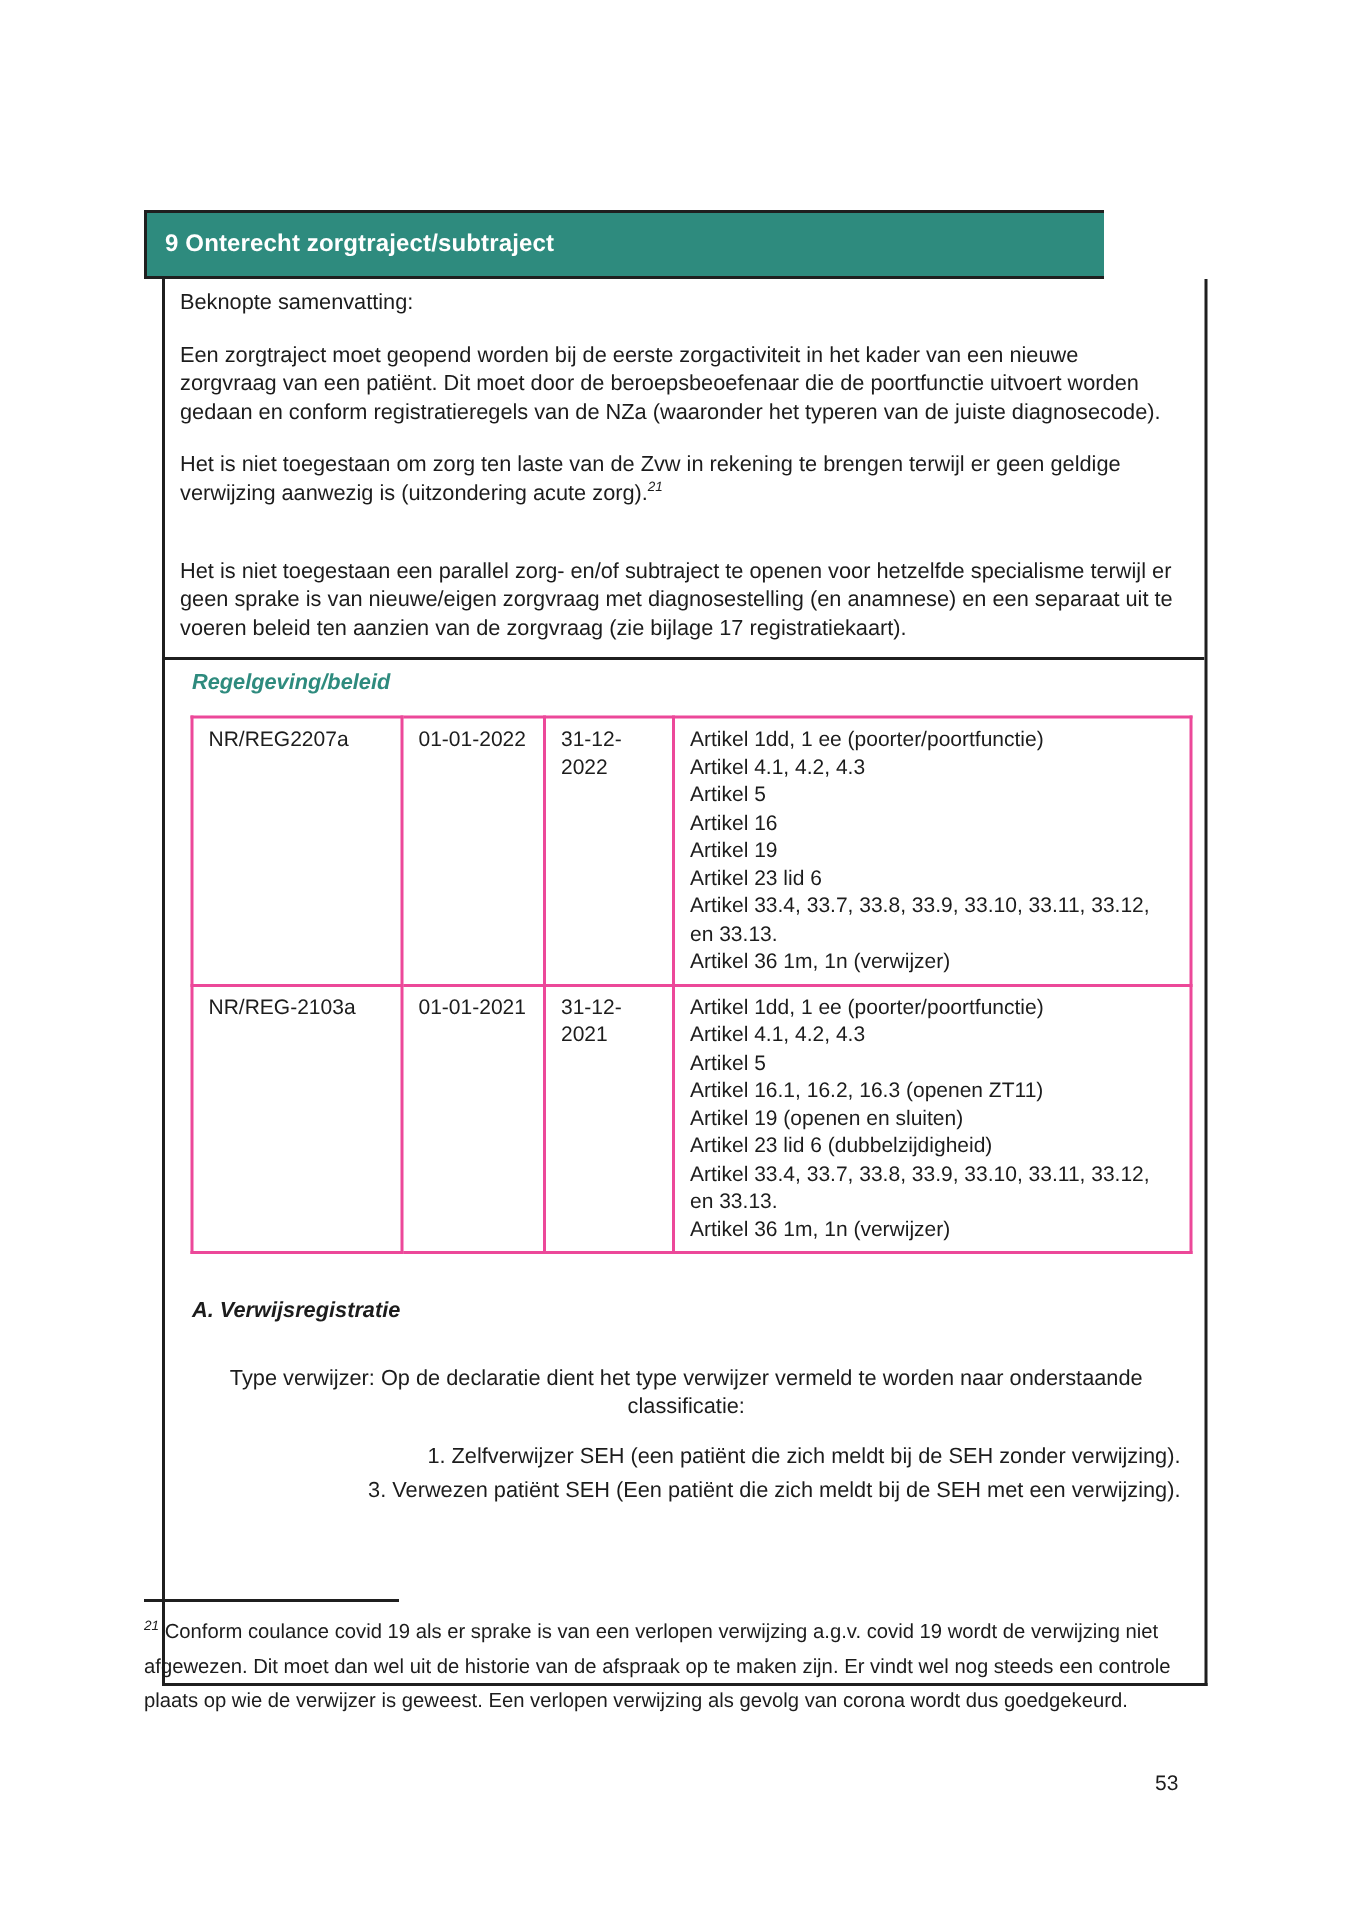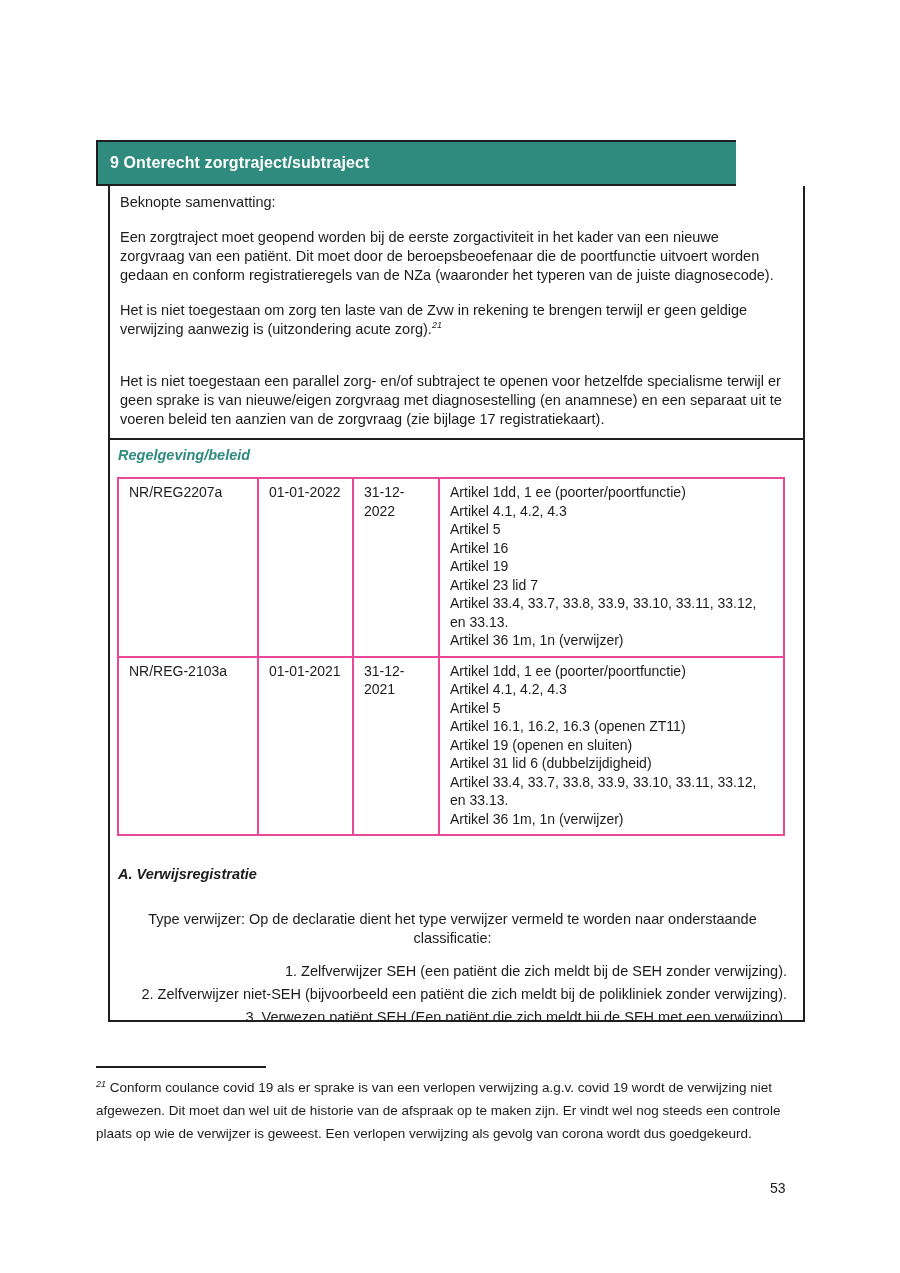--- a/index.html
+++ b/index.html
@@ -30,21 +30,21 @@
     font-weight: bold;
     font-size: 16px;
     letter-spacing: 0.1px;
   }
   
   .content-box {
     position: absolute;
     left: 108px;
     top: 186px;
     width: 697px;
-    height: 836px;
+    height: 938px;
     border: 2px solid #1f1f1f;
     border-top: none;
     overflow: hidden;
   }
   .summary-section {
     height: 254px;
     border-bottom: 2px solid #1f1f1f;
     padding: 7px 16px 0 10px;
     font-size: 14.5px;
     line-height: 19px;
@@ -52,21 +52,21 @@
   .summary-section p { margin: 16px 0 16px; }
   .summary-label { margin: 0 0 11px !important; }
   .gap-top { margin-top: 33px !important; }
   sup {
     font-size: 9px;
     vertical-align: super;
     line-height: 0;
     font-style: italic;
   }
   .regulation-section {
-    padding: 6px 16px 0 8px;
+    padding: 6px 16px 0 18px;
     font-size: 14.5px;
     line-height: 19px;
   }
   .reg-heading {
     color: var(--accent, #2e8b7e);
     font-weight: bold;
     font-style: italic;
     font-size: 14.5px;
     margin-bottom: 12px;
   }
@@ -149,48 +149,47 @@
           <tr>
             <td>NR/REG2207a</td>
             <td>01-01-2022</td>
             <td>31-12-2022</td>
             <td>
                 <div>Artikel 1dd, 1 ee (poorter/poortfunctie)</div>
                 <div>Artikel 4.1, 4.2, 4.3</div>
                 <div>Artikel 5</div>
                 <div>Artikel 16</div>
                 <div>Artikel 19</div>
-                <div>Artikel 23 lid 7</div>
+                <div>Artikel 23 lid 6</div>
                 <div>Artikel 33.4, 33.7, 33.8, 33.9, 33.10, 33.11, 33.12, en 33.13.</div>
                 <div>Artikel 36 1m, 1n (verwijzer)</div>
               </td>
           </tr>
           <tr>
             <td>NR/REG-2103a</td>
             <td>01-01-2021</td>
             <td>31-12-2021</td>
             <td>
                 <div>Artikel 1dd, 1 ee (poorter/poortfunctie)</div>
                 <div>Artikel 4.1, 4.2, 4.3</div>
                 <div>Artikel 5</div>
                 <div>Artikel 16.1, 16.2, 16.3 (openen ZT11)</div>
                 <div>Artikel 19 (openen en sluiten)</div>
-                <div>Artikel 31 lid 6 (dubbelzijdigheid)</div>
+                <div>Artikel 23 lid 6 (dubbelzijdigheid)</div>
                 <div>Artikel 33.4, 33.7, 33.8, 33.9, 33.10, 33.11, 33.12, en 33.13.</div>
                 <div>Artikel 36 1m, 1n (verwijzer)</div>
               </td>
           </tr>
         </tbody>
       </table>
 
       <p class="sub-heading">A. Verwijsregistratie</p>
       <p class="intro">Type verwijzer: Op de declaratie dient het type verwijzer vermeld te worden naar onderstaande classificatie:</p>
       <div class="classification-list">
           <div>1. Zelfverwijzer SEH (een patiënt die zich meldt bij de SEH zonder verwijzing).</div>
-          <div>2. Zelfverwijzer niet-SEH (bijvoorbeeld een patiënt die zich meldt bij de polikliniek zonder verwijzing).</div>
           <div>3. Verwezen patiënt SEH (Een patiënt die zich meldt bij de SEH met een verwijzing).</div>
         </div>
     </div>
 
   </div>
 
   <div class="footnote-area">
     <div class="footnote-rule"></div>
     <p class="footnote-text"><sup>21</sup> <span>Conform coulance covid 19 als er sprake is van een verlopen verwijzing a.g.v. covid 19 wordt  de verwijzing niet afgewezen. Dit moet dan wel uit de historie van de afspraak op te maken zijn. Er vindt wel nog steeds een controle plaats op wie de verwijzer is geweest. Een verlopen verwijzing als gevolg van corona wordt dus goedgekeurd.</span></p>
   </div>

